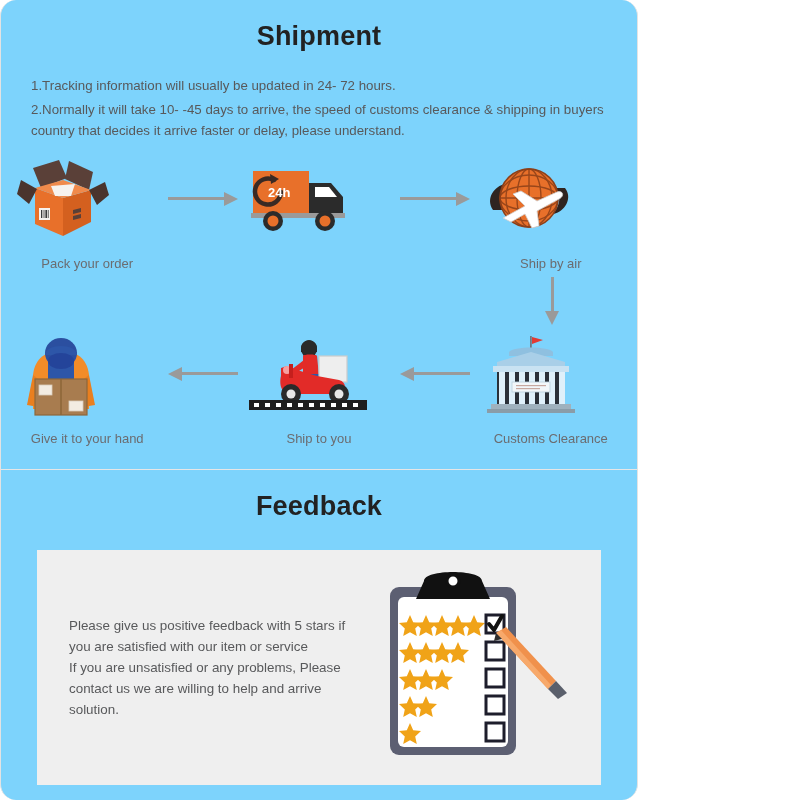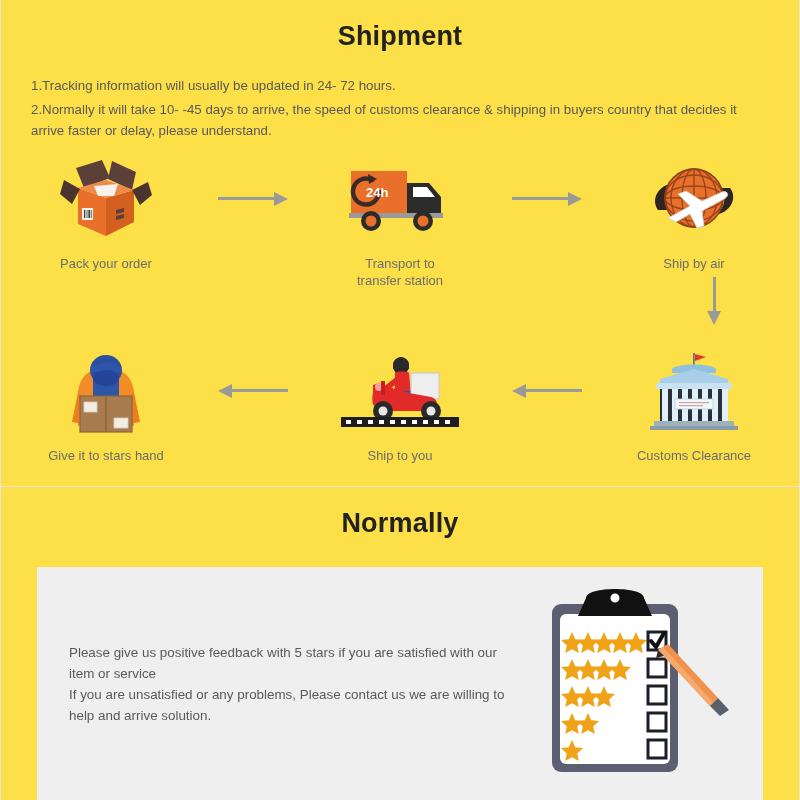--- a/index.html
+++ b/index.html
@@ -10,26 +10,27 @@
   body {
     width: 800px;
     height: 800px;
     font-family: "Liberation Sans", sans-serif;
     color: #58595b;
     overflow: hidden;
     position: relative;
   }
   .page {
     position: relative;
-    width: 800px;
+    width: 638px;
     height: 800px;
     box-sizing: border-box;
     border-left: 1px solid #e3e3e3;
     border-right: 1px solid #e3e3e3;
-    background: #fde047;
+    background: #7dd3fc;
+    border-radius: 16px;
   }
 
   
   .section-title-wrap {
     position: relative;
     text-align: center;
   }
   .section-title {
     display: inline-block;
     position: relative;
@@ -73,21 +74,21 @@
   }
   .flow-cell {
     width: 182px;
     text-align: center;
     position: relative;
   }
   .flow-art {
     height: 90px;
     display: flex;
     align-items: center;
-    justify-content: center;
+    justify-content: flex-start;
   }
   .flow-label {
     margin-top: 10px;
     font-size: 13px;
     line-height: 17px;
     color: #6b6c70;
   }
   .flow-label span { display: block; }
 
   .arrow-cell {
@@ -271,24 +272,20 @@
             <circle cx="26" cy="58" r="10" fill="#2b2b2b"></circle>
             <circle cx="26" cy="58" r="5.5" fill="#e8702a"></circle>
             <circle cx="78" cy="58" r="10" fill="#2b2b2b"></circle>
             <circle cx="78" cy="58" r="5.5" fill="#e8702a"></circle>
 
             <path d="M34 29 A13 13 0 1 1 27 17" fill="none" stroke="#3a2a24" stroke-width="4.5" stroke-linecap="round"></path>
             <polygon points="23,11 32,16 24,21" fill="#3a2a24"></polygon>
             <text x="21" y="34" font-family="'Liberation Sans',sans-serif" font-size="13" font-weight="bold" fill="#ffffff">24h</text>
           </svg>
         </div>
-        <div class="flow-label">
-          <span>Transport to</span>
-          <span>transfer station</span>
-        </div>
       </div>
 
       <div class="arrow-cell">
         <div class="arrow-h right">
           <div class="shaft"></div>
           <div class="head"></div>
         </div>
       </div>
 
       <div class="flow-cell">
@@ -339,21 +336,21 @@
             <path d="M74 44 L80 74 L68 76 L66 50 Z" fill="#e97f1f"></path>
 
             <rect x="20" y="48" width="52" height="36" fill="#a87c4f"></rect>
             <rect x="20" y="48" width="52" height="36" fill="none" stroke="#8e6739" stroke-width="1.2"></rect>
             <line x1="46" y1="48" x2="46" y2="84" stroke="#8e6739" stroke-width="1.6"></line>
             <rect x="24" y="54" width="13" height="10" fill="#f3ece2" stroke="#d9cdbc" stroke-width="0.8"></rect>
             <rect x="54" y="70" width="14" height="10" fill="#f3ece2" stroke="#d9cdbc" stroke-width="0.8"></rect>
           </svg>
         </div>
         <div class="flow-label">
-          <span>Give it to stars hand</span>
+          <span>Give it to your hand</span>
         </div>
       </div>
 
       <div class="arrow-cell">
         <div class="arrow-h left">
           <div class="shaft"></div>
           <div class="head"></div>
         </div>
       </div>
 
@@ -450,21 +447,21 @@
         </div>
       </div>
     </div>
   </div>
 
   <div style="height:22px"></div>
   <div class="divider"></div>
 
   <div style="height:22px"></div>
   <div class="section-title-wrap">
-    <span class="section-title">Normally</span>
+    <span class="section-title">Feedback</span>
   </div>
 
   <div style="height:28px"></div>
 
   <div class="feedback-panel">
     <div class="feedback-text">
       <p>Please give us positive feedback with 5 stars if you are satisfied with our item or service</p>
       <p>If you are unsatisfied or any problems, Please contact us  we are willing to help and arrive solution.</p>
     </div>
     <div class="feedback-art">

